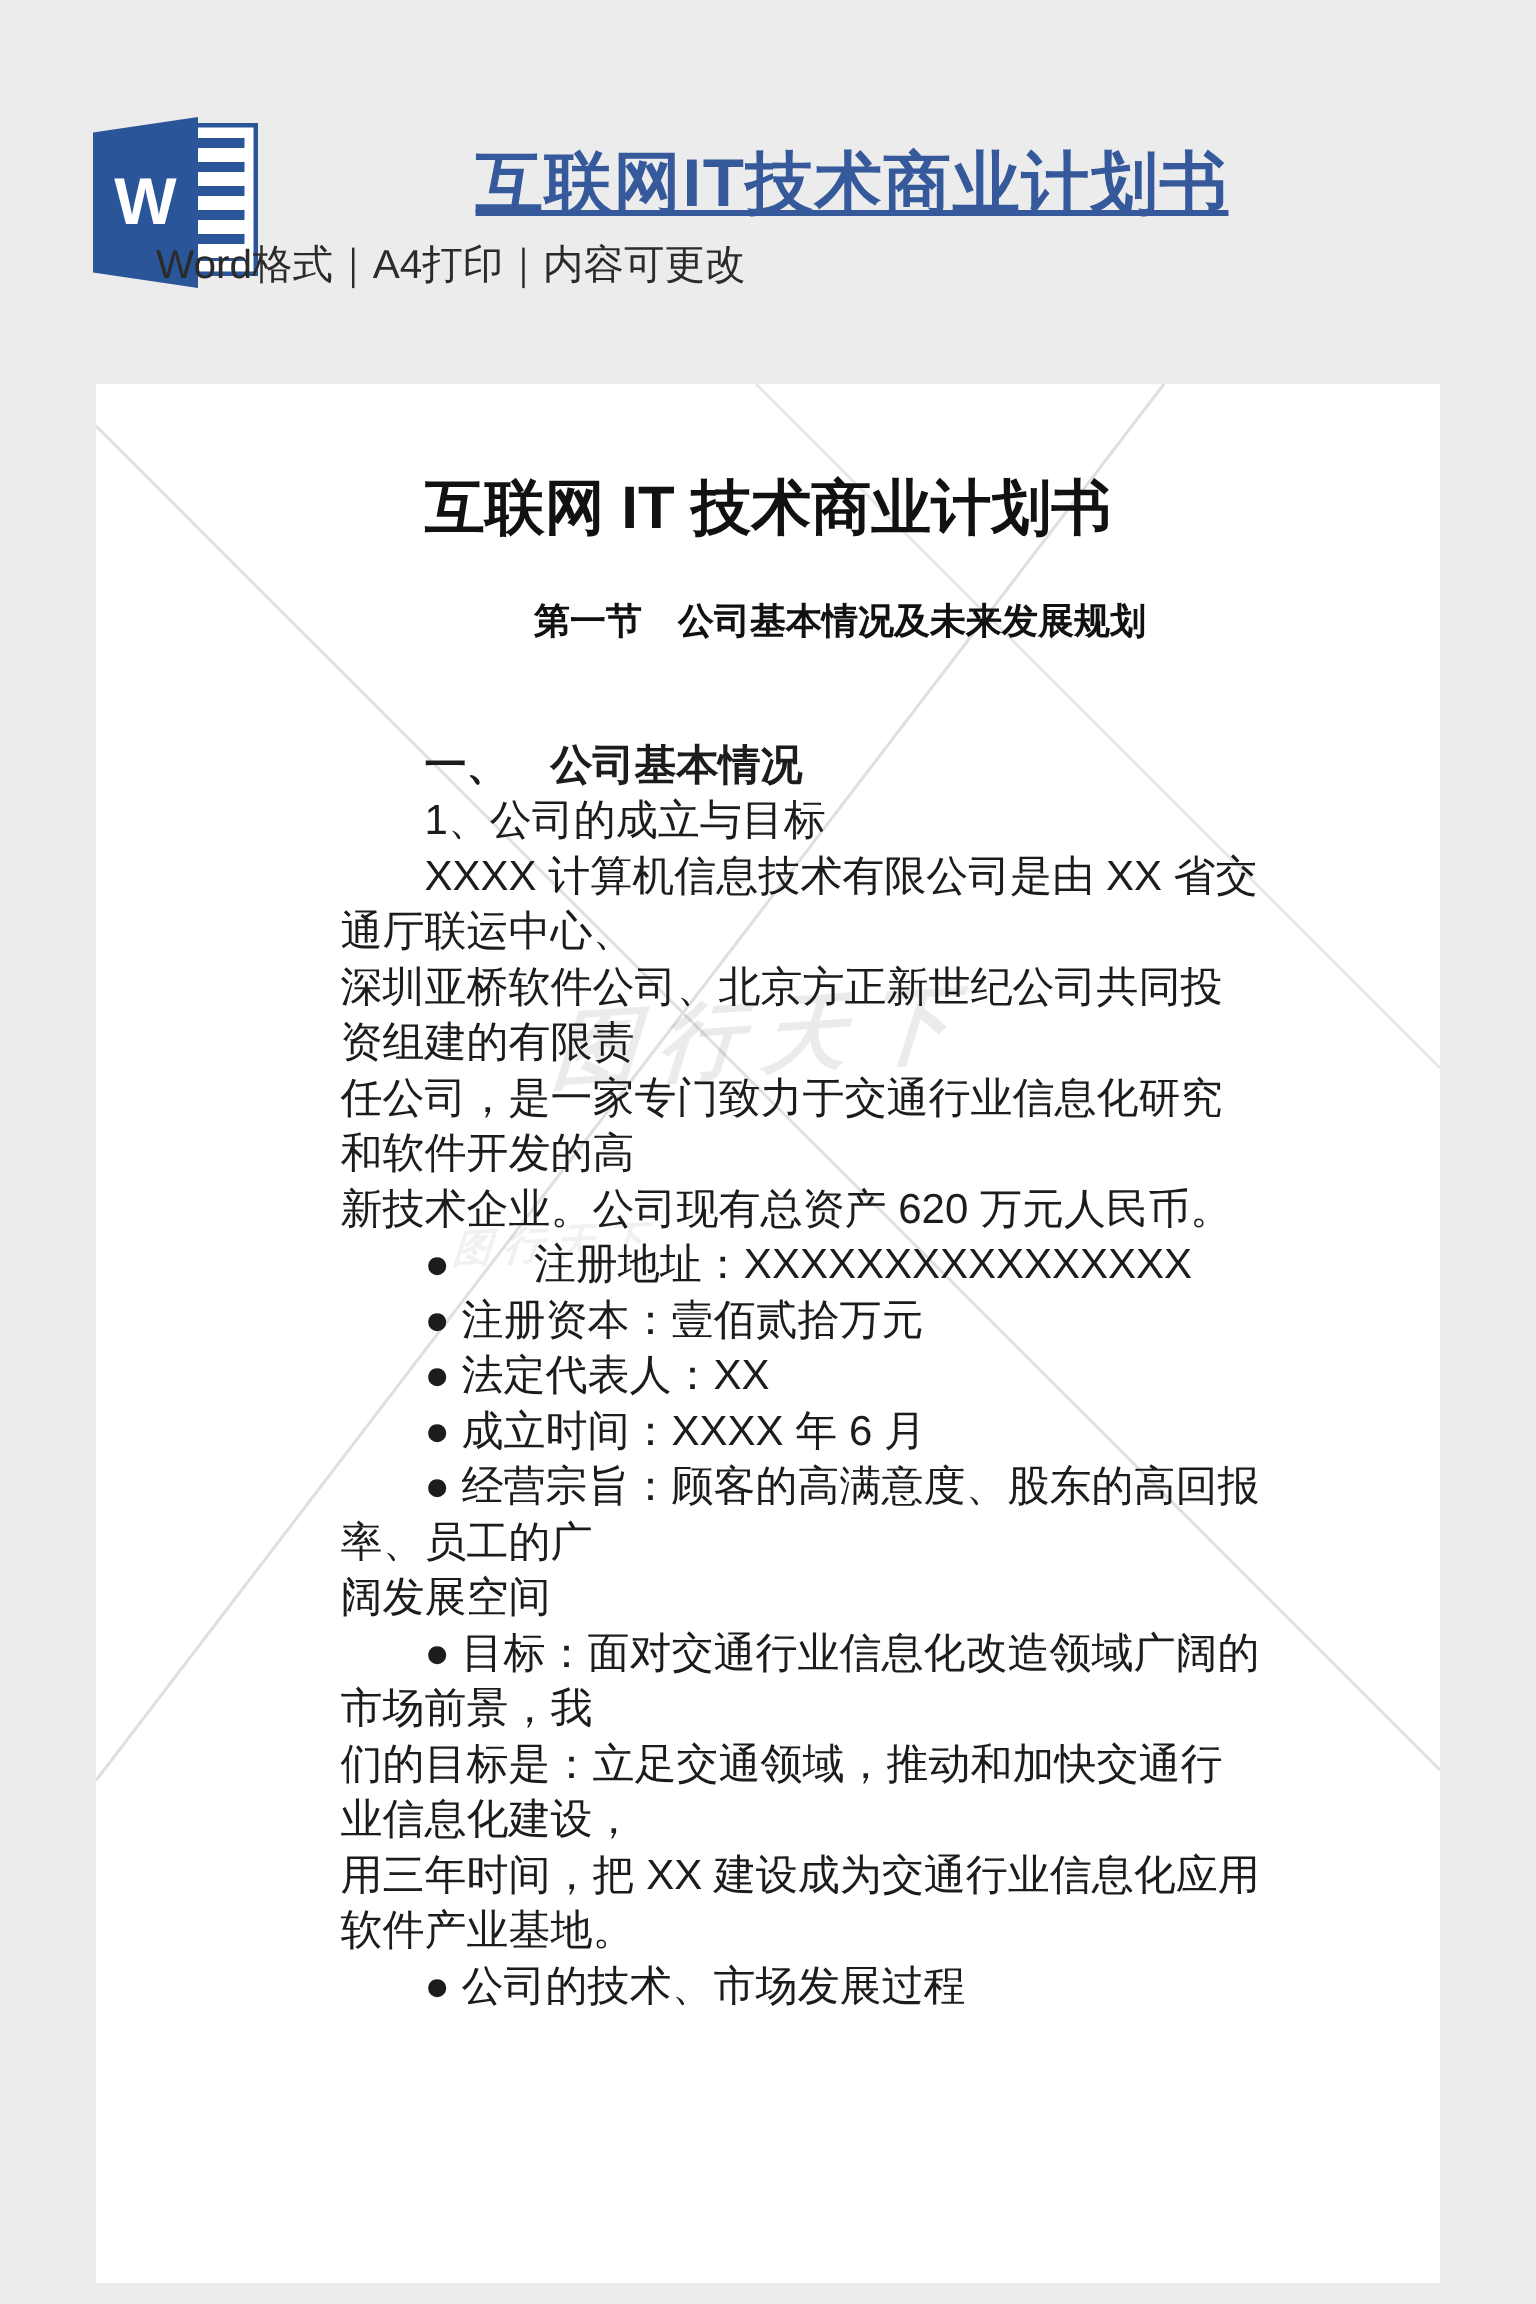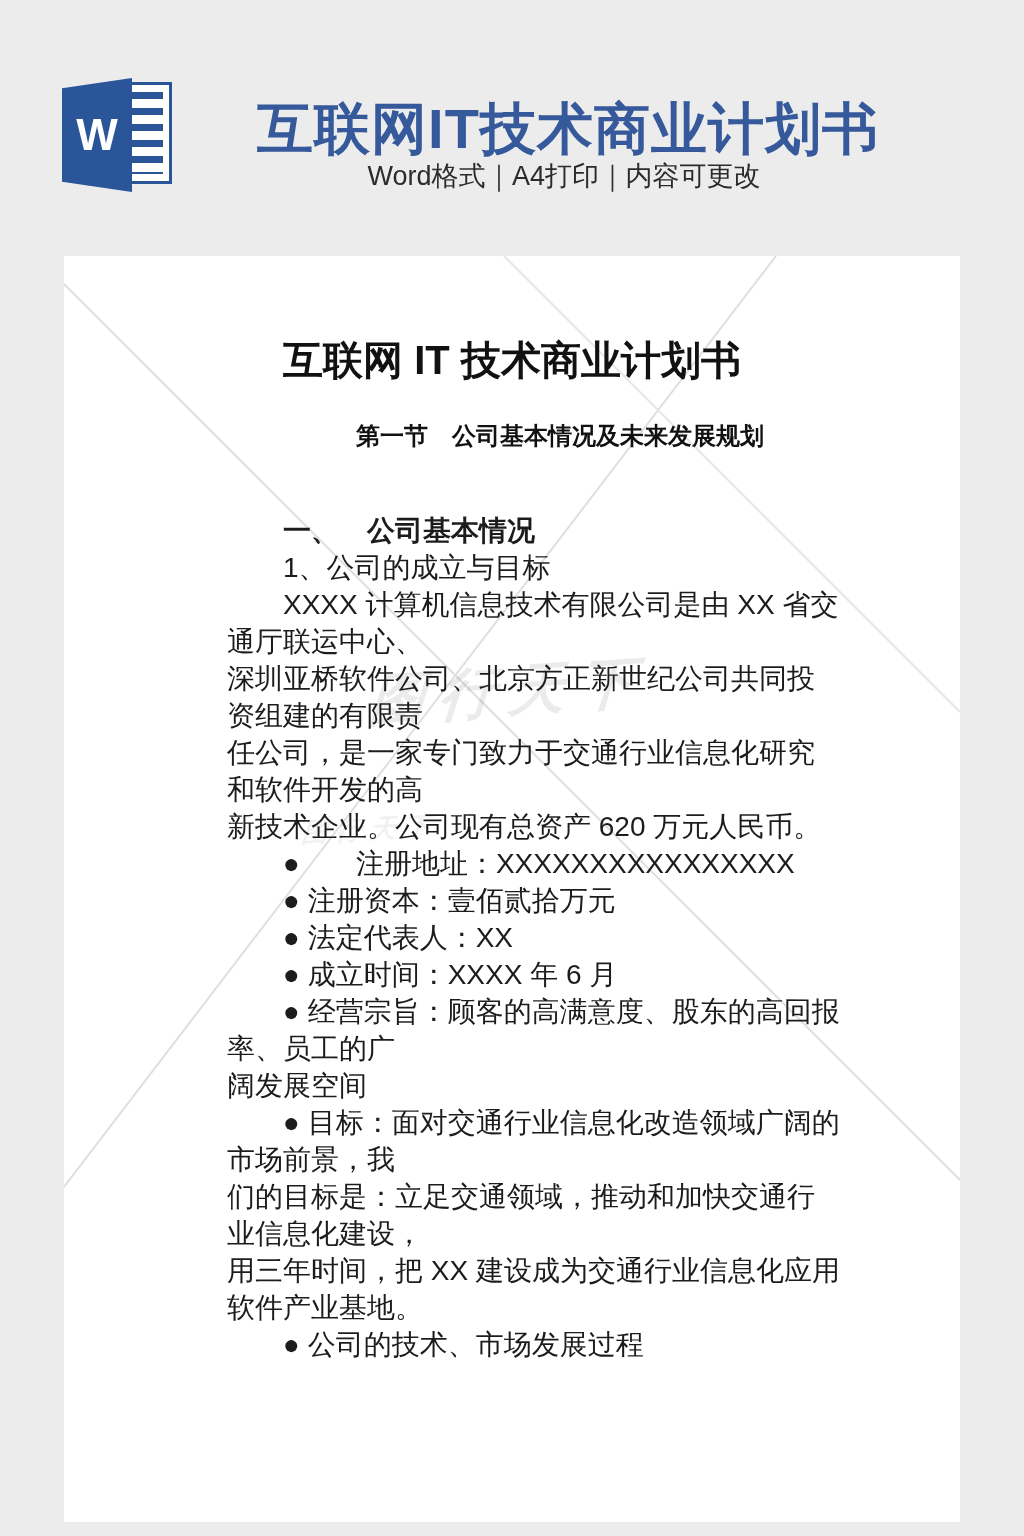--- a/index.html
+++ b/index.html
@@ -25,46 +25,46 @@
   .icon-slab {
     position:absolute; left:0; top:0; width:70px; height:114px;
     background:#2a5699;
     clip-path:polygon(0 9%,100% 0,100% 100%,0 91%);
     display:flex; align-items:center; justify-content:center;
   }
   .icon-slab span { color:#fff; font-weight:700; font-size:44px; line-height:1; }
   .header-title {
     position:absolute; left:0; right:0; top:92px;
     padding-left:112px; text-align:center;
-    font-size:56px; font-weight:700; color:#35599b;
-    letter-spacing:1px; white-space:nowrap;
+    font-size:45px; font-weight:700; color:#35599b;
+    letter-spacing:1px; white-space:nowrap;text-decoration:underline;
   }
   .header-subtitle {
     position:absolute; left:0; right:0; top:158px;
-    padding-left:104px; text-align:center;
+    padding-left:104px; 
     font-size:27px; font-weight:400; color:#2b2b2b; white-space:nowrap;
   }
   
   .page {
     position:absolute; left:64px; top:256px;
     width:896px; height:1266px;
     background:#ffffff;
   }
   .wm-svg { position:absolute; left:0; top:0; z-index:0; }
   .wm-text {
     position:absolute; z-index:0;
     font-style:italic; font-weight:700;
     color:rgba(100,100,100,0.13);
     white-space:nowrap; pointer-events:none;
   }
   .wm-text.big  { left:305px; top:398px; font-size:56px; letter-spacing:14px; transform:rotate(-4deg) skewX(-8deg); }
   .wm-text.small{ left:238px; top:556px; font-size:26px; letter-spacing:8px;  transform:rotate(-3deg) skewX(-8deg); color:rgba(100,100,100,0.09); }
   .doc-content { position:relative; z-index:1; height:100%; }
   .doc-title {
-    padding-top:80px;
+    padding-top:59px;
     font-size:40px; line-height:48px; font-weight:700;
     text-align:center; color:#111; white-space:nowrap;
   }
   .doc-section {
     margin-top:36px;
     font-size:24px; line-height:32px; font-weight:700;
     text-align:center; text-indent:96px; color:#111; white-space:nowrap;
   }
   .doc-body {
     margin-top:60px;

